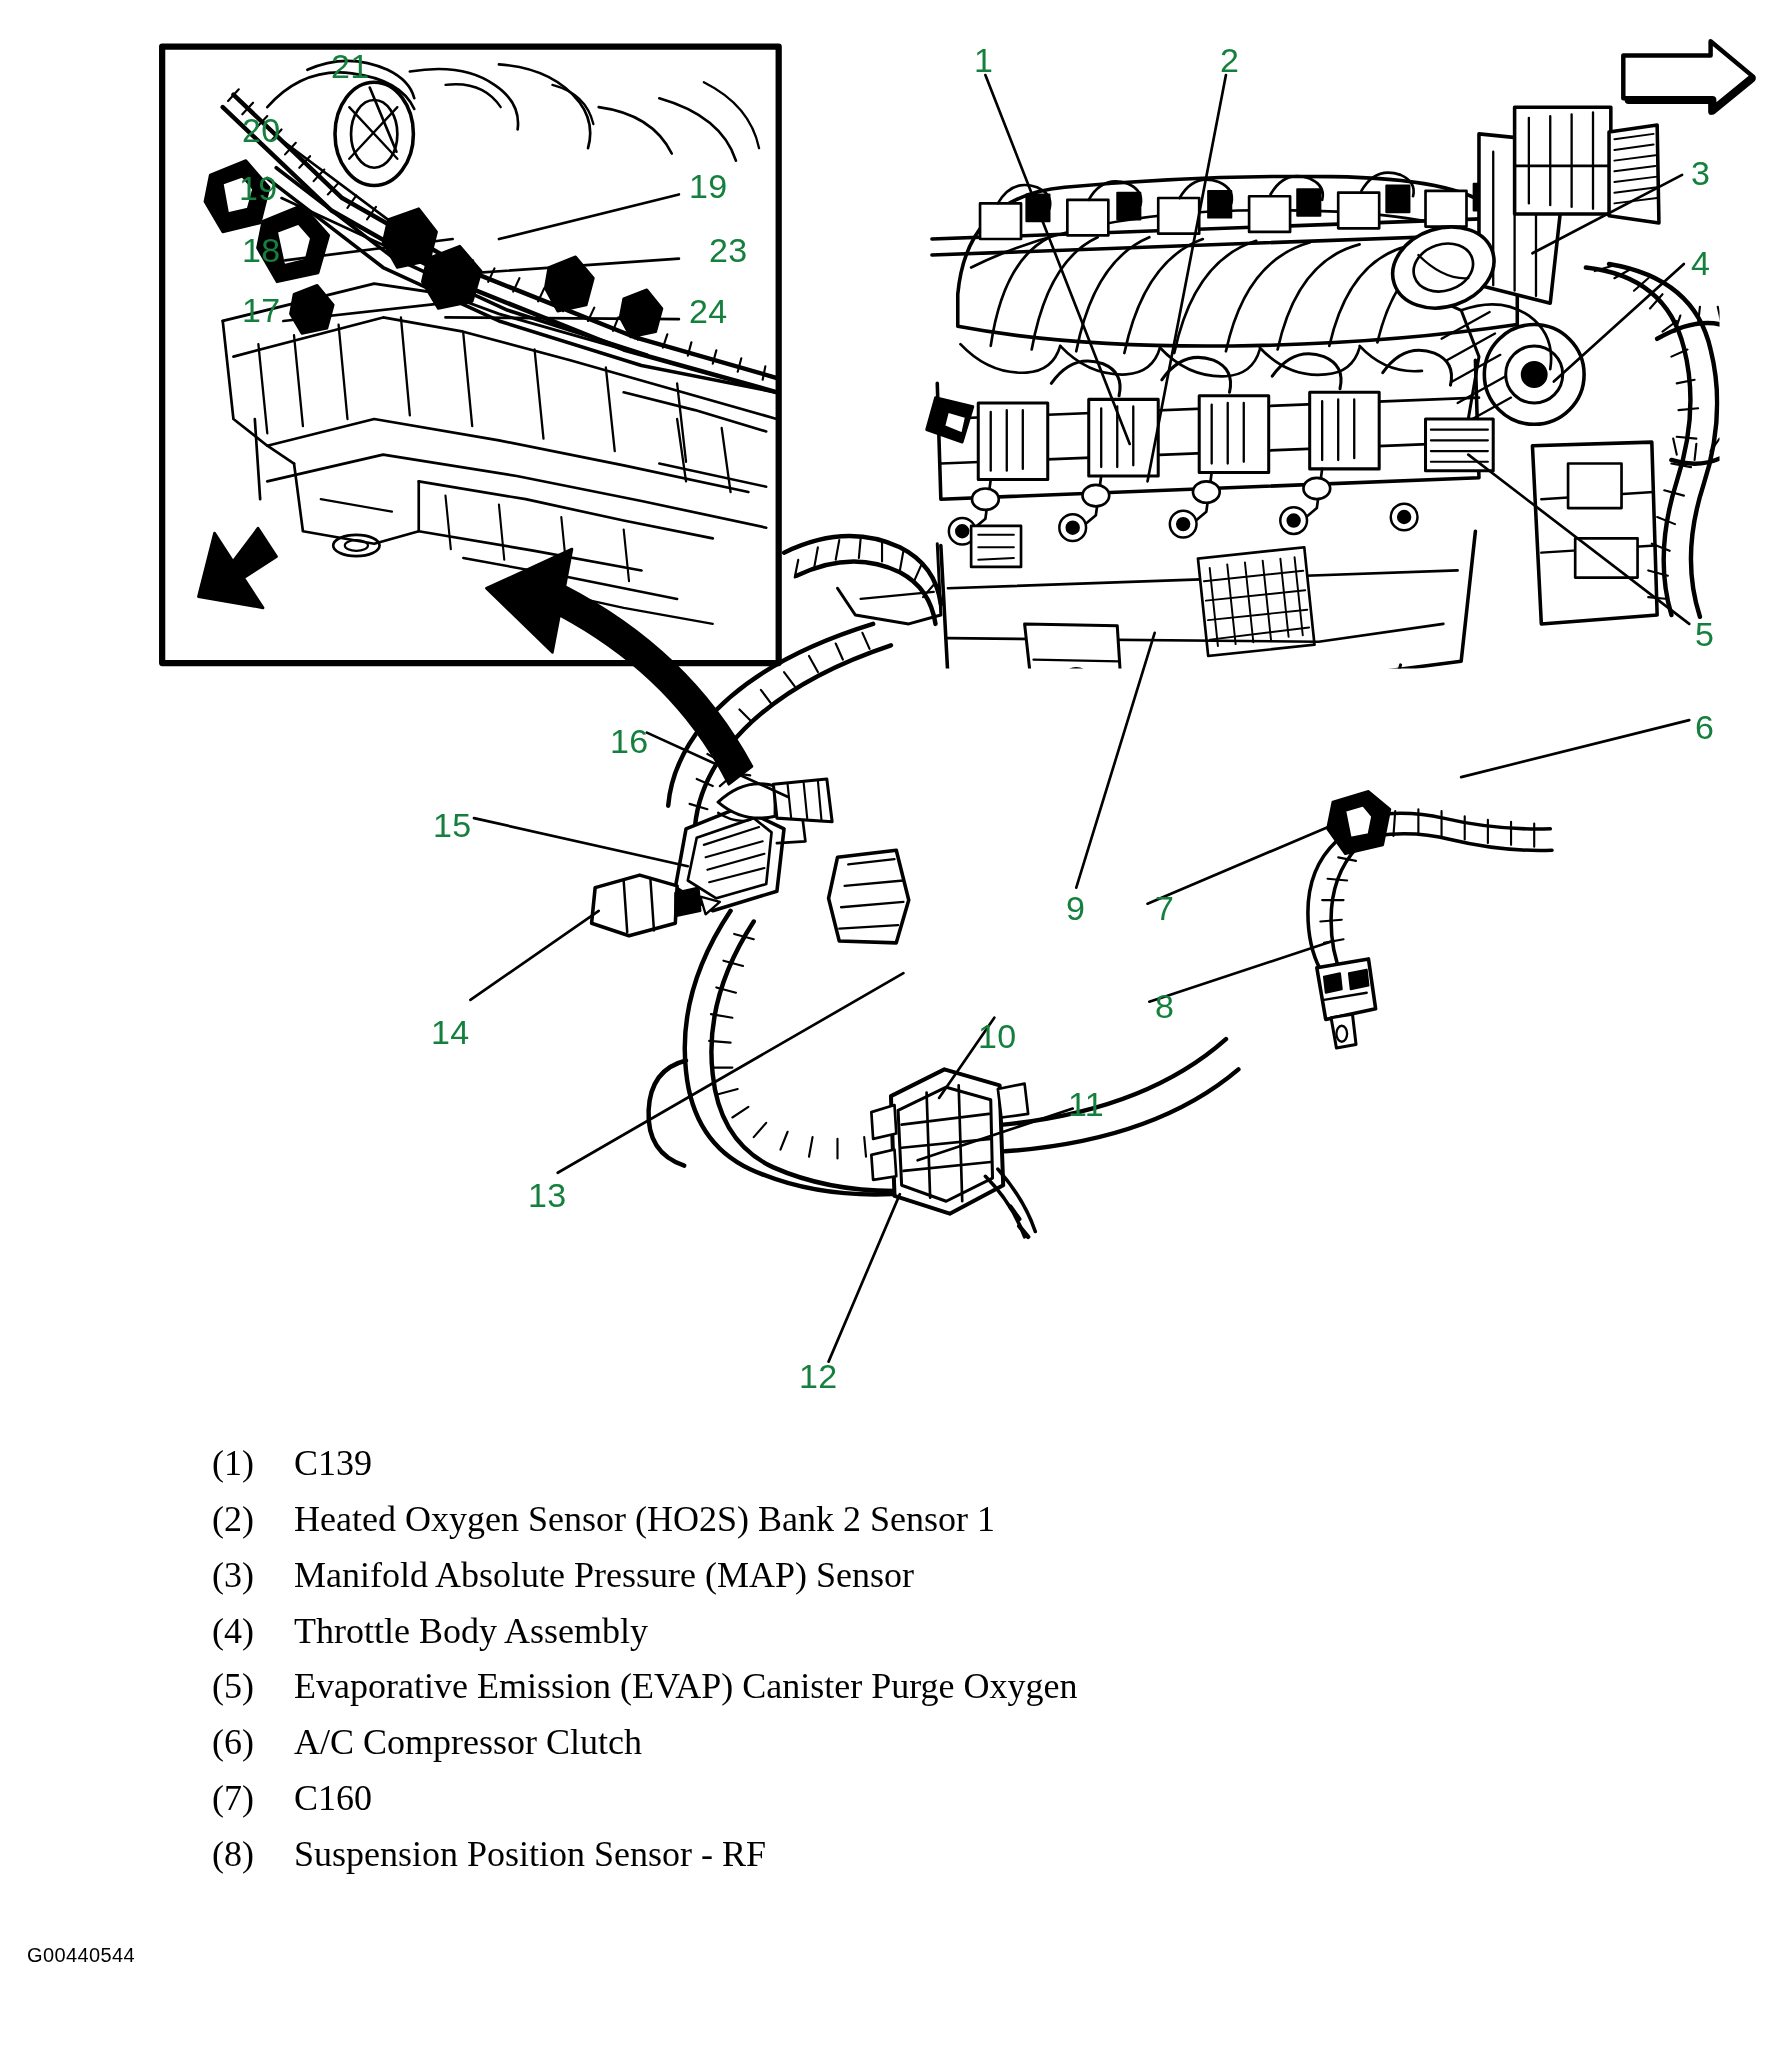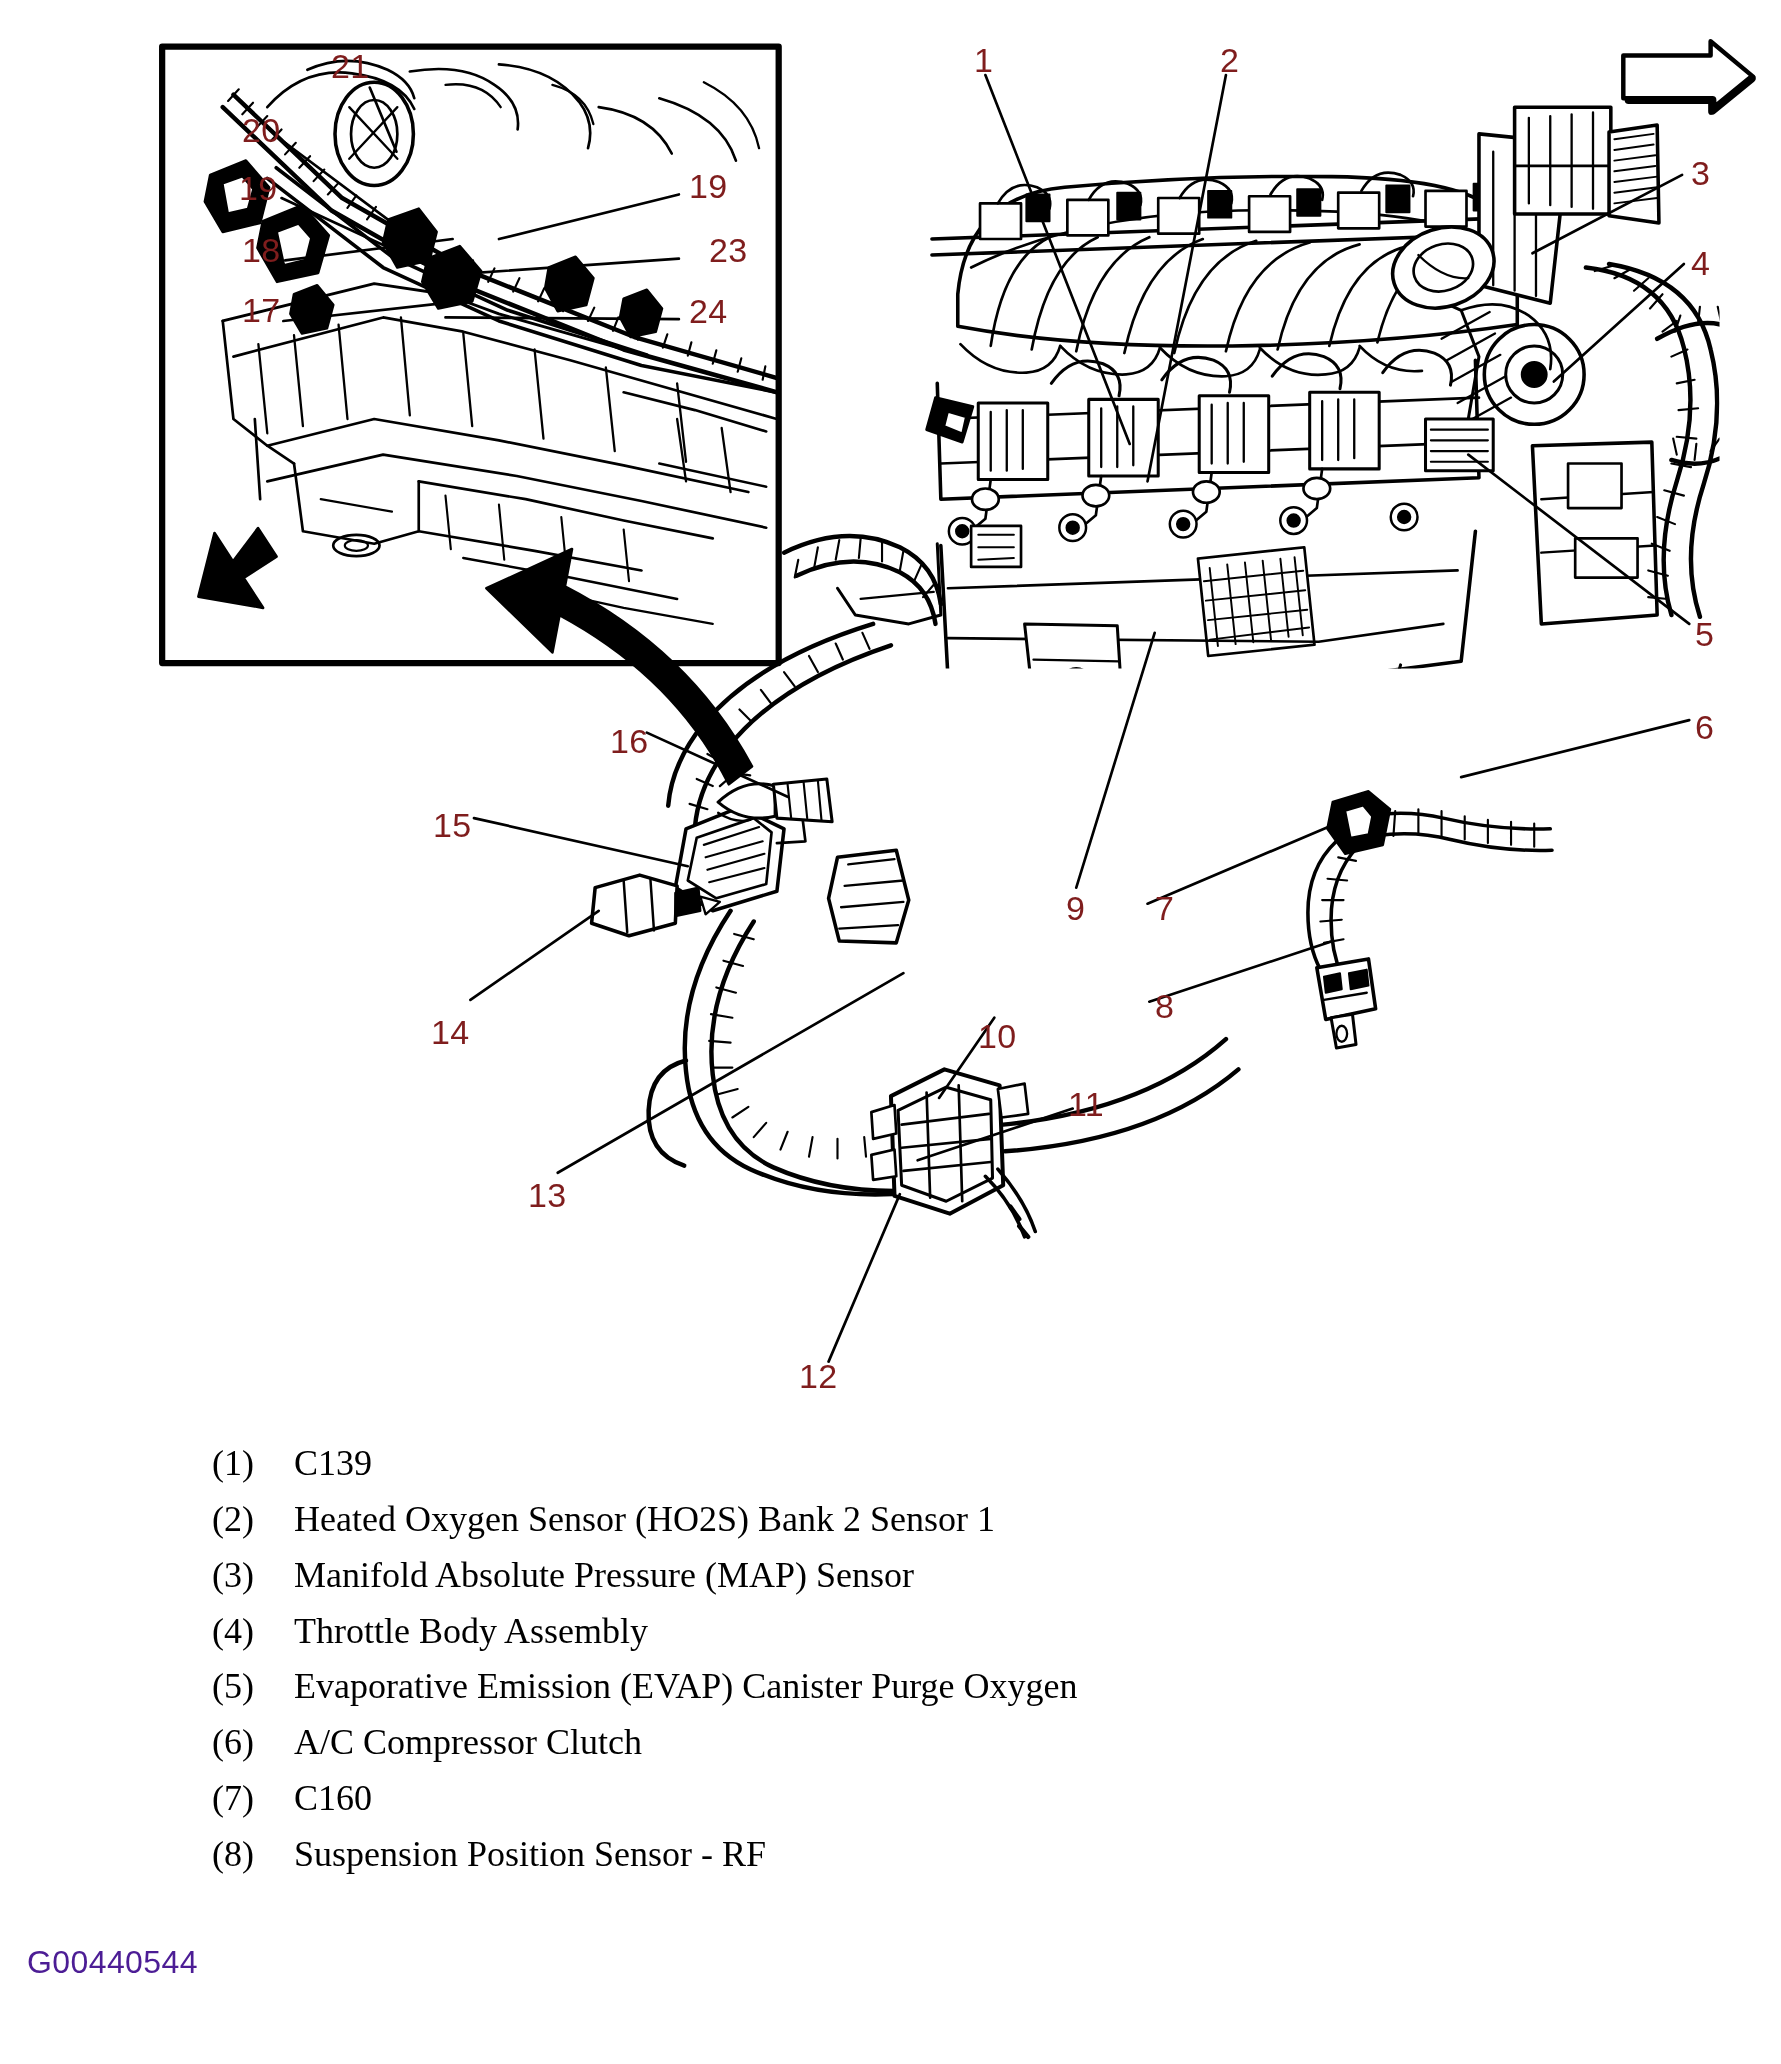--- a/index.html
+++ b/index.html
@@ -40,21 +40,21 @@
     display: block;
   }
 
   
   .callout {
     position: absolute;
     font-family: "Liberation Sans", sans-serif;
     font-size: 34px;
     font-weight: 400;
     line-height: 1;
-    color: #7f1d1d;
+    color: #15803d;
     white-space: nowrap;
     letter-spacing: 0.4px;
   }
 
   
   #legend {
     position: absolute;
     left: 212px;
     top: 1442px;
     width: 1337px;
@@ -75,23 +75,23 @@
   .legend-text {
     flex: 1 1 auto;
   }
 
   
   #figure-id {
     position: absolute;
     left: 27px;
     top: 1944px;
     font-family: "Liberation Sans", sans-serif;
-    font-size: 32px;
+    font-size: 20px;
     letter-spacing: 0.4px;
-    color: #4c1d95;
+    color: #000000;
   }
 </style>
 </head>
 <body>
 
 <div id="page">
 
   <div id="figure">
 
     <svg id="figure-svg" viewBox="0 0 1999 1600">

